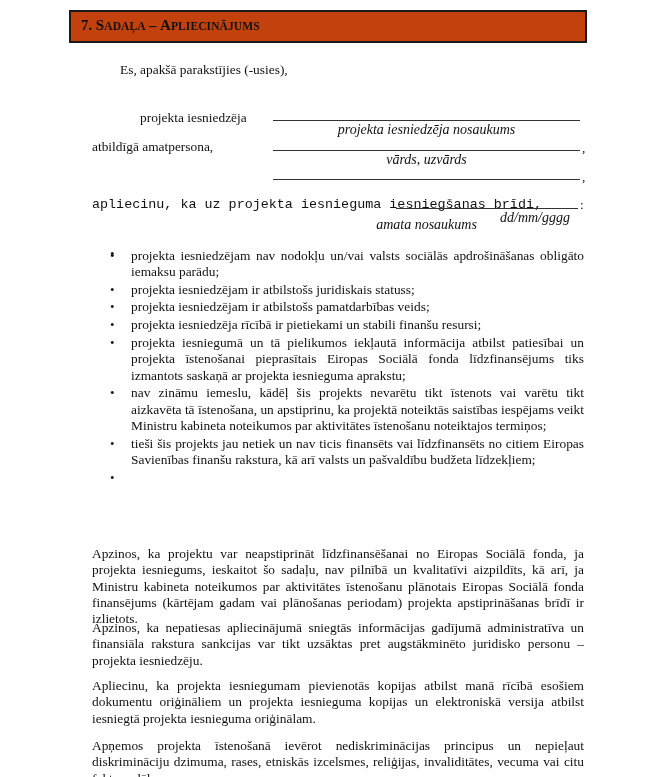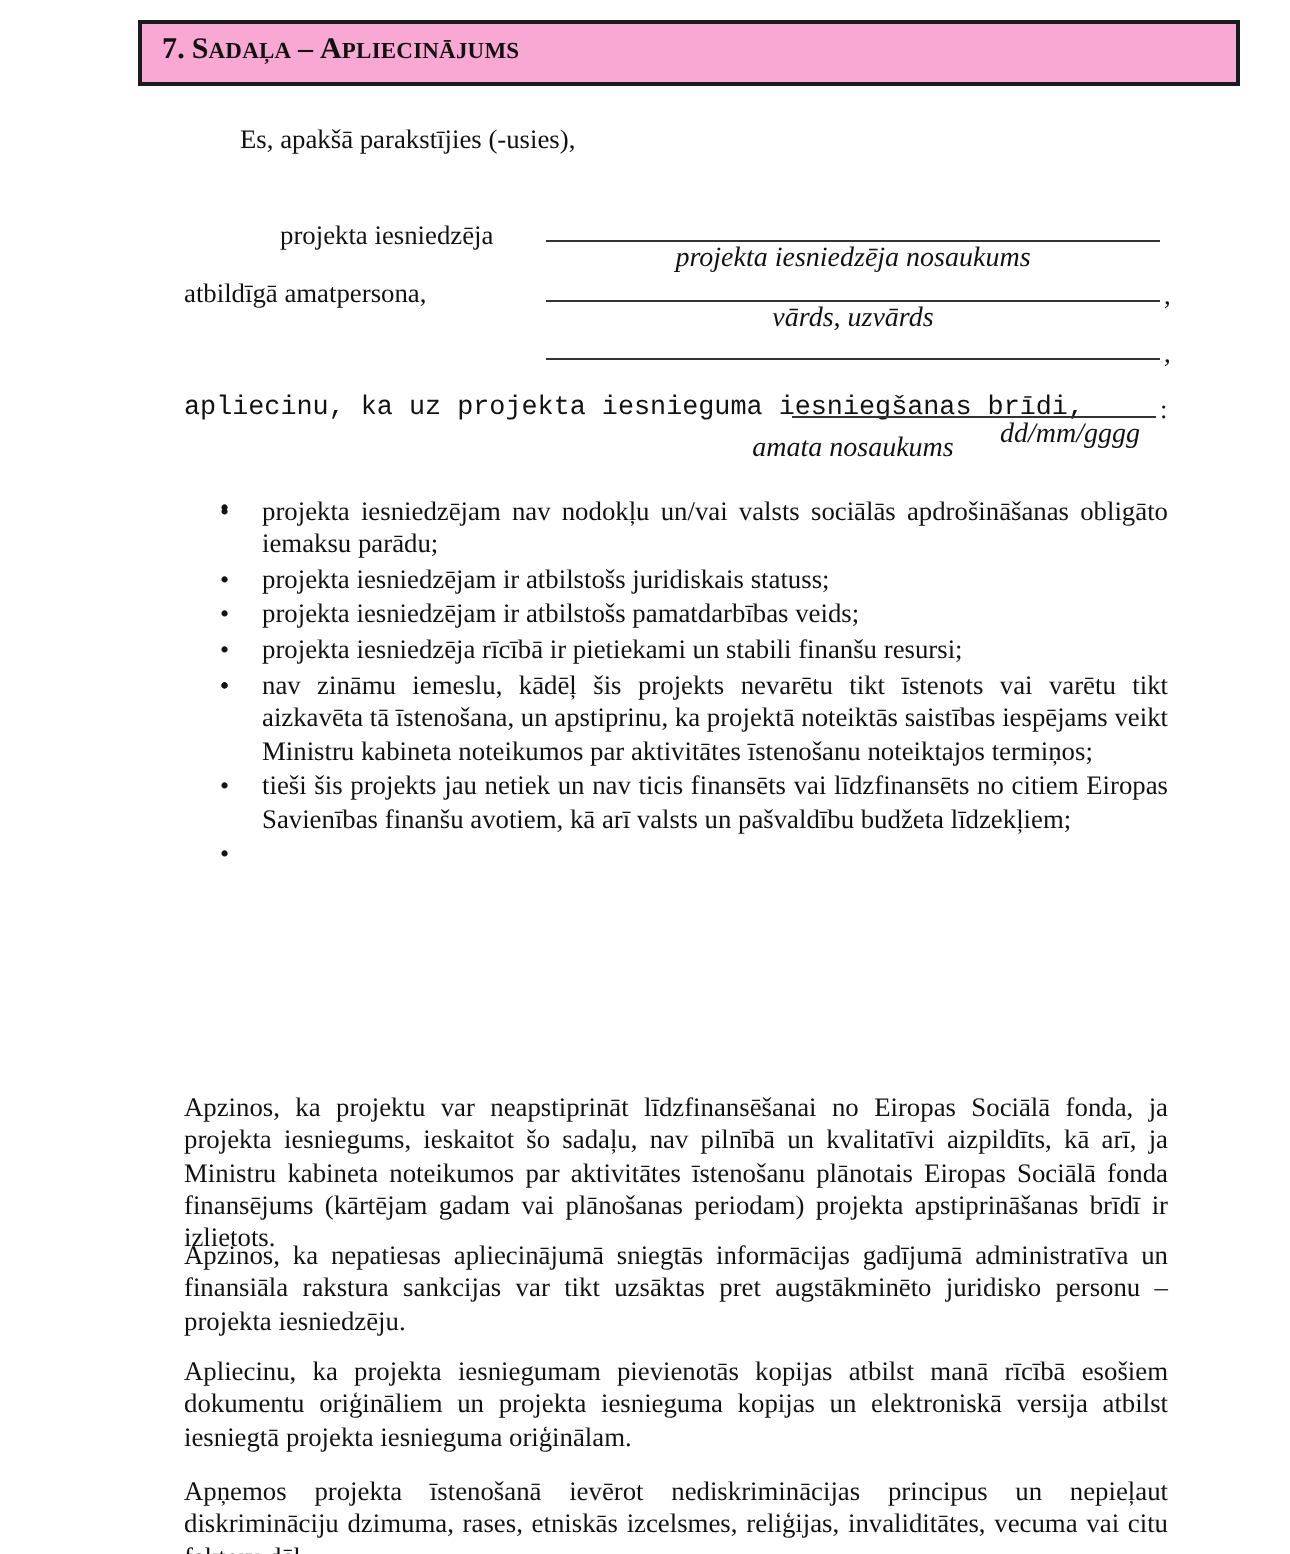--- a/index.html
+++ b/index.html
@@ -15,24 +15,23 @@
     font-family: "Liberation Serif", "DejaVu Serif", serif;
     color: #111111;
     font-size: 13.4px;
   }
   .section-header {
     position: absolute;
     left: 69px;
     top: 10px;
     width: 514px;
     height: 29px;
-    background: #f9a8d4;
+    background: #c2410c;
     border: 2px solid #1a1a1a;
     box-sizing: content-box;
-    padding-left: 33px;
   }
   .section-header .title {
     position: absolute;
     left: 10px;
     top: 5px;
     font-weight: bold;
     font-size: 13px;
     color: #111;
     letter-spacing: 0.1px;
   }
@@ -128,22 +127,22 @@
 <div class="form-line" style="left:396px; top:208px; width:182px;"></div>
 <div class="form-punct" style="left:580px; top:197px;">:</div>
 <div class="form-caption" style="left:430px; top:210px; width:140px; text-align:right;">dd/mm/gggg</div>
 
 <ul class="conditions">
   <li><span class="bullet">•</span></li>
   <li><span class="bullet">•</span><span>projekta iesniedzējam nav nodokļu un/vai valsts sociālās apdrošināšanas obligāto iemaksu parādu;</span></li>
   <li><span class="bullet">•</span><span>projekta iesniedzējam ir atbilstošs juridiskais statuss;</span></li>
   <li><span class="bullet">•</span><span>projekta iesniedzējam ir atbilstošs pamatdarbības veids;</span></li>
   <li><span class="bullet">•</span><span>projekta iesniedzēja rīcībā ir pietiekami un stabili finanšu resursi;</span></li>
-  <li><span class="bullet">•</span></li>
+  <li><span class="bullet">•</span><span>projekta iesniegumā un tā pielikumos iekļautā informācija atbilst patiesībai un projekta īstenošanai pieprasītais Eiropas Sociālā fonda līdzfinansējums tiks izmantots saskaņā ar projekta iesnieguma aprakstu;</span></li>
   <li><span class="bullet">•</span><span>nav zināmu iemeslu, kādēļ šis projekts nevarētu tikt īstenots vai varētu tikt aizkavēta tā īstenošana, un apstiprinu, ka projektā noteiktās saistības iespējams veikt Ministru kabineta noteikumos par aktivitātes īstenošanu noteiktajos termiņos;</span></li>
-  <li><span class="bullet">•</span><span>tieši šis projekts jau netiek un nav ticis finansēts vai līdzfinansēts no citiem Eiropas Savienības finanšu avotiem, kā arī valsts un pašvaldību budžeta līdzekļiem;</span></li>
+  <li><span class="bullet">•</span><span>tieši šis projekts jau netiek un nav ticis finansēts vai līdzfinansēts no citiem Eiropas Savienības finanšu rakstura, kā arī valsts un pašvaldību budžeta līdzekļiem;</span></li>
   <li><span class="bullet">•</span></li>
 </ul>
 
 <p class="para" style="top:546px;">Apzinos, ka projektu var neapstiprināt līdzfinansēšanai no Eiropas Sociālā fonda, ja projekta iesniegums, ieskaitot šo sadaļu, nav pilnībā un kvalitatīvi aizpildīts, kā arī, ja Ministru kabineta noteikumos par aktivitātes īstenošanu plānotais Eiropas Sociālā fonda finansējums (kārtējam gadam vai plānošanas periodam) projekta apstiprināšanas brīdī ir izlietots.</p>
 <p class="para" style="top:620px;">Apzinos, ka nepatiesas apliecinājumā sniegtās informācijas gadījumā administratīva un finansiāla rakstura sankcijas var tikt uzsāktas pret augstākminēto juridisko personu – projekta iesniedzēju.</p>
 <p class="para" style="top:678px;">Apliecinu, ka projekta iesniegumam pievienotās kopijas atbilst manā rīcībā esošiem dokumentu oriģināliem un projekta iesnieguma kopijas un elektroniskā versija atbilst iesniegtā projekta iesnieguma oriģinālam.</p>
 <p class="para" style="top:738px;">Apņemos projekta īstenošanā ievērot nediskriminācijas principus un nepieļaut diskrimināciju dzimuma, rases, etniskās izcelsmes, reliģijas, invaliditātes, vecuma vai citu faktoru dēļ.</p>
 
 </body></html>

